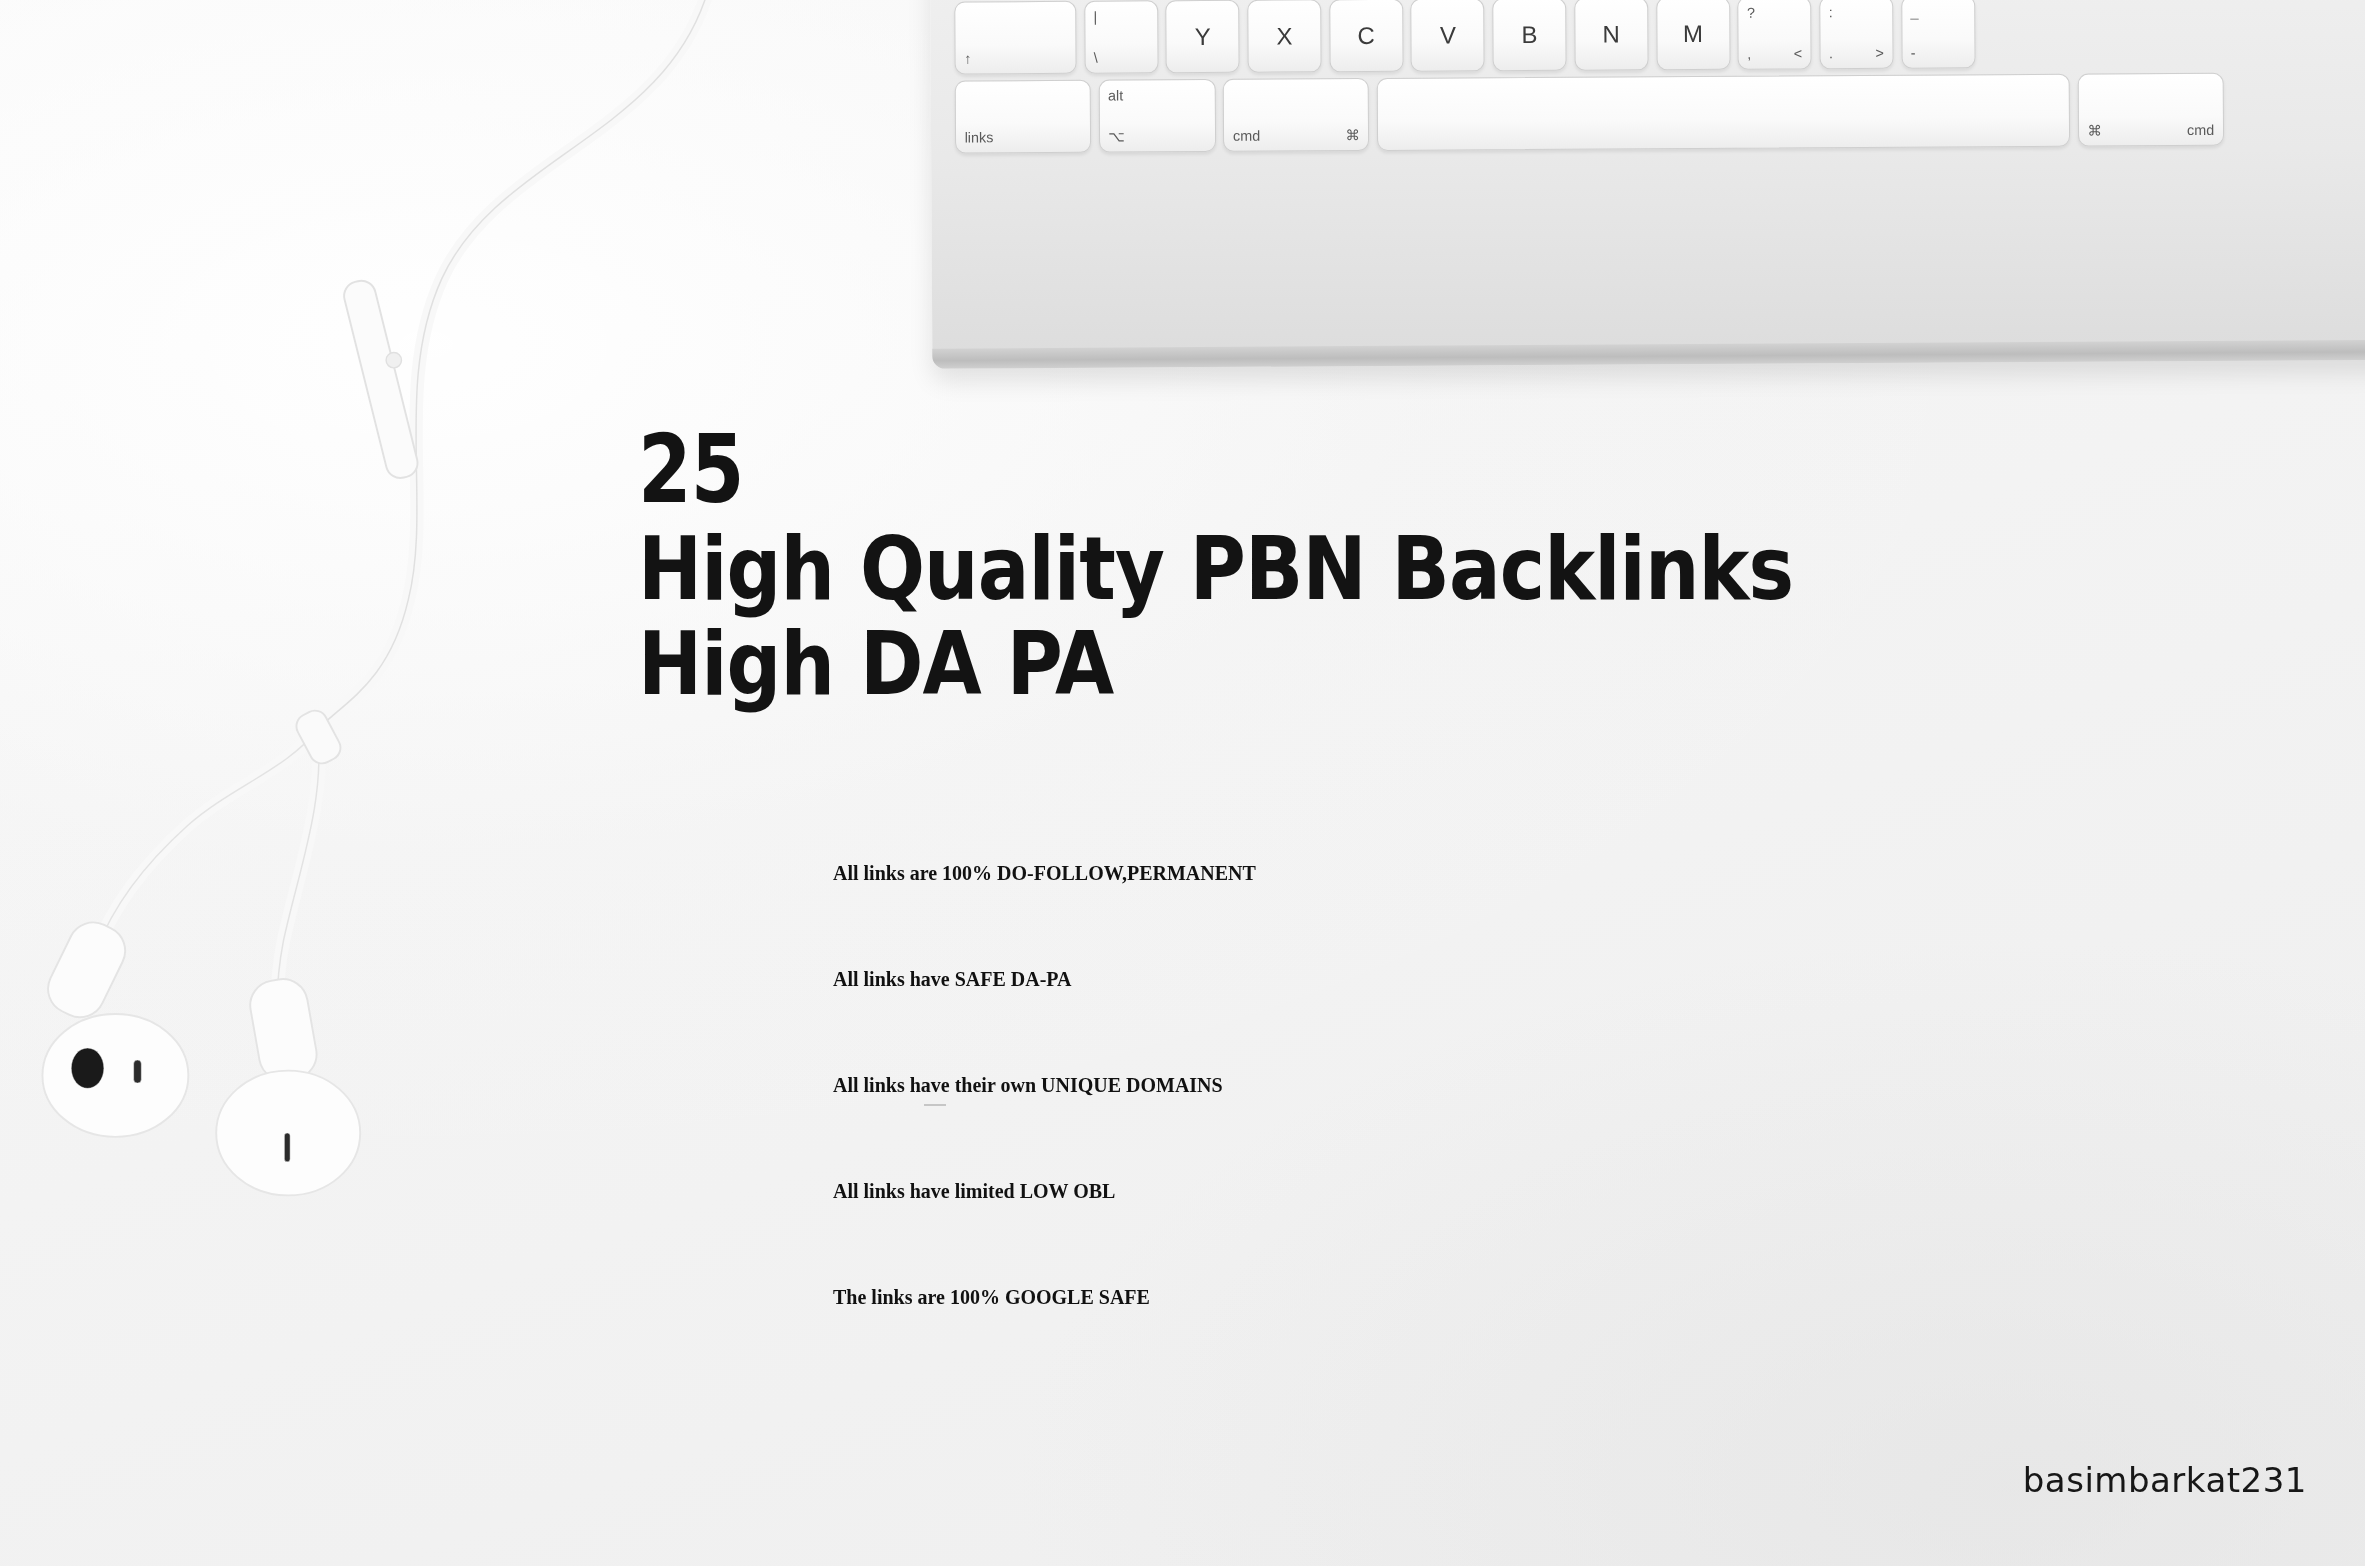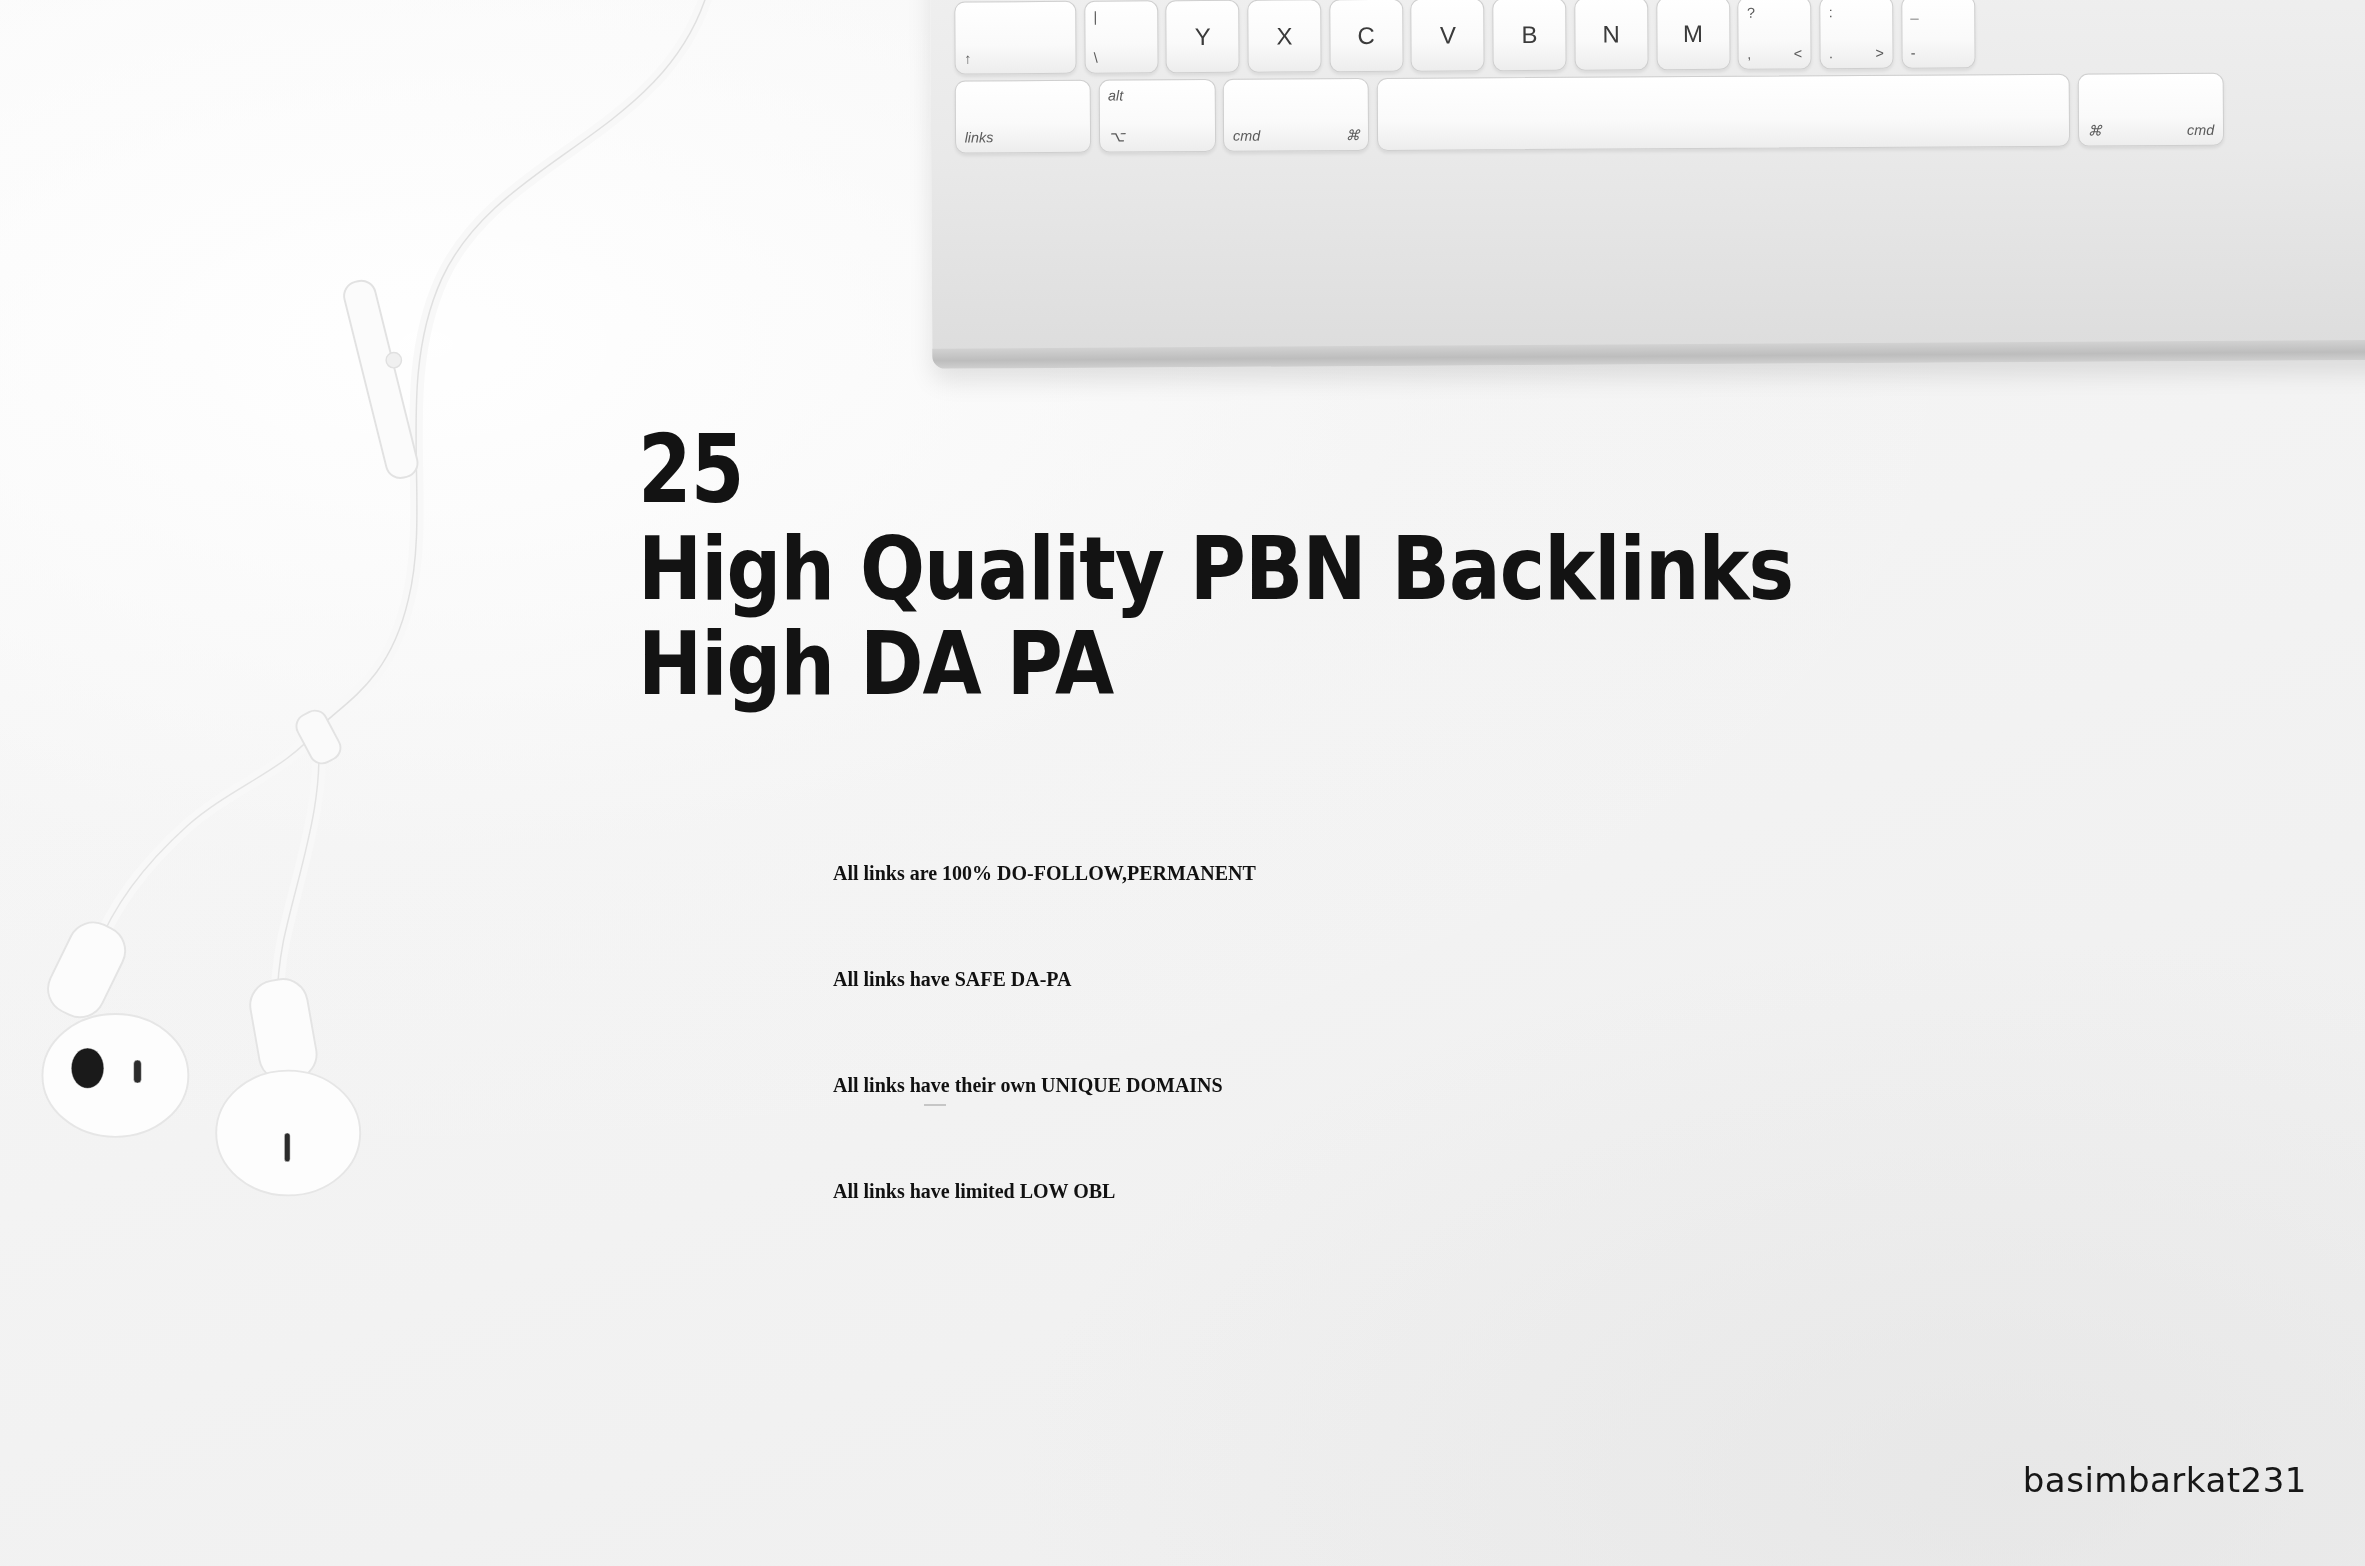--- a/index.html
+++ b/index.html
@@ -63,21 +63,21 @@
     border: 1px solid #cfcfcf;
     border-radius: 10.6px;
     box-shadow: 0 2.4px 3.4px rgba(0,0,0,0.08);
     color: #3b3b3b;
     font-size: 24px;
     display: flex;
     align-items: center;
     justify-content: center;
     font-family: "Liberation Sans", sans-serif;
   }
-  .key.small-label { font-size: 16.3px; font-style: italic; }
+  .key.small-label { font-size: 16.3px; }
   .key .sub {
     position: absolute;
     font-size: 14.4px;
     color: #5a5a5a;
   }
   .key .tl { top: 6.7px; left: 8.6px; }
   .key .bl { bottom: 6.7px; left: 8.6px; }
   .key .br { bottom: 6.7px; right: 8.6px; }
   .key.wide-shift { width: 120px; }
   .key.wide-ctrl { width: 134px; }
@@ -271,20 +271,21 @@
     <span class="num">25</span>
     <span class="l1">High Quality PBN Backlinks</span>
     <span class="l2">High DA PA</span>
   </div>
 
   <div class="bullets">
     <div class="bullet">All links are 100% DO-FOLLOW,PERMANENT</div>
     <div class="bullet">All links have SAFE DA-PA</div>
     <div class="bullet">All links have their own UNIQUE DOMAINS</div>
     <div class="bullet">All links have limited LOW OBL</div>
+    <div class="bullet">The links are 100% GOOGLE SAFE</div>
   </div>
 
   <div class="tick"></div>
 
   <div class="watermark">basimbarkat231</div>
 
 </div>
 
 
 </body></html>

